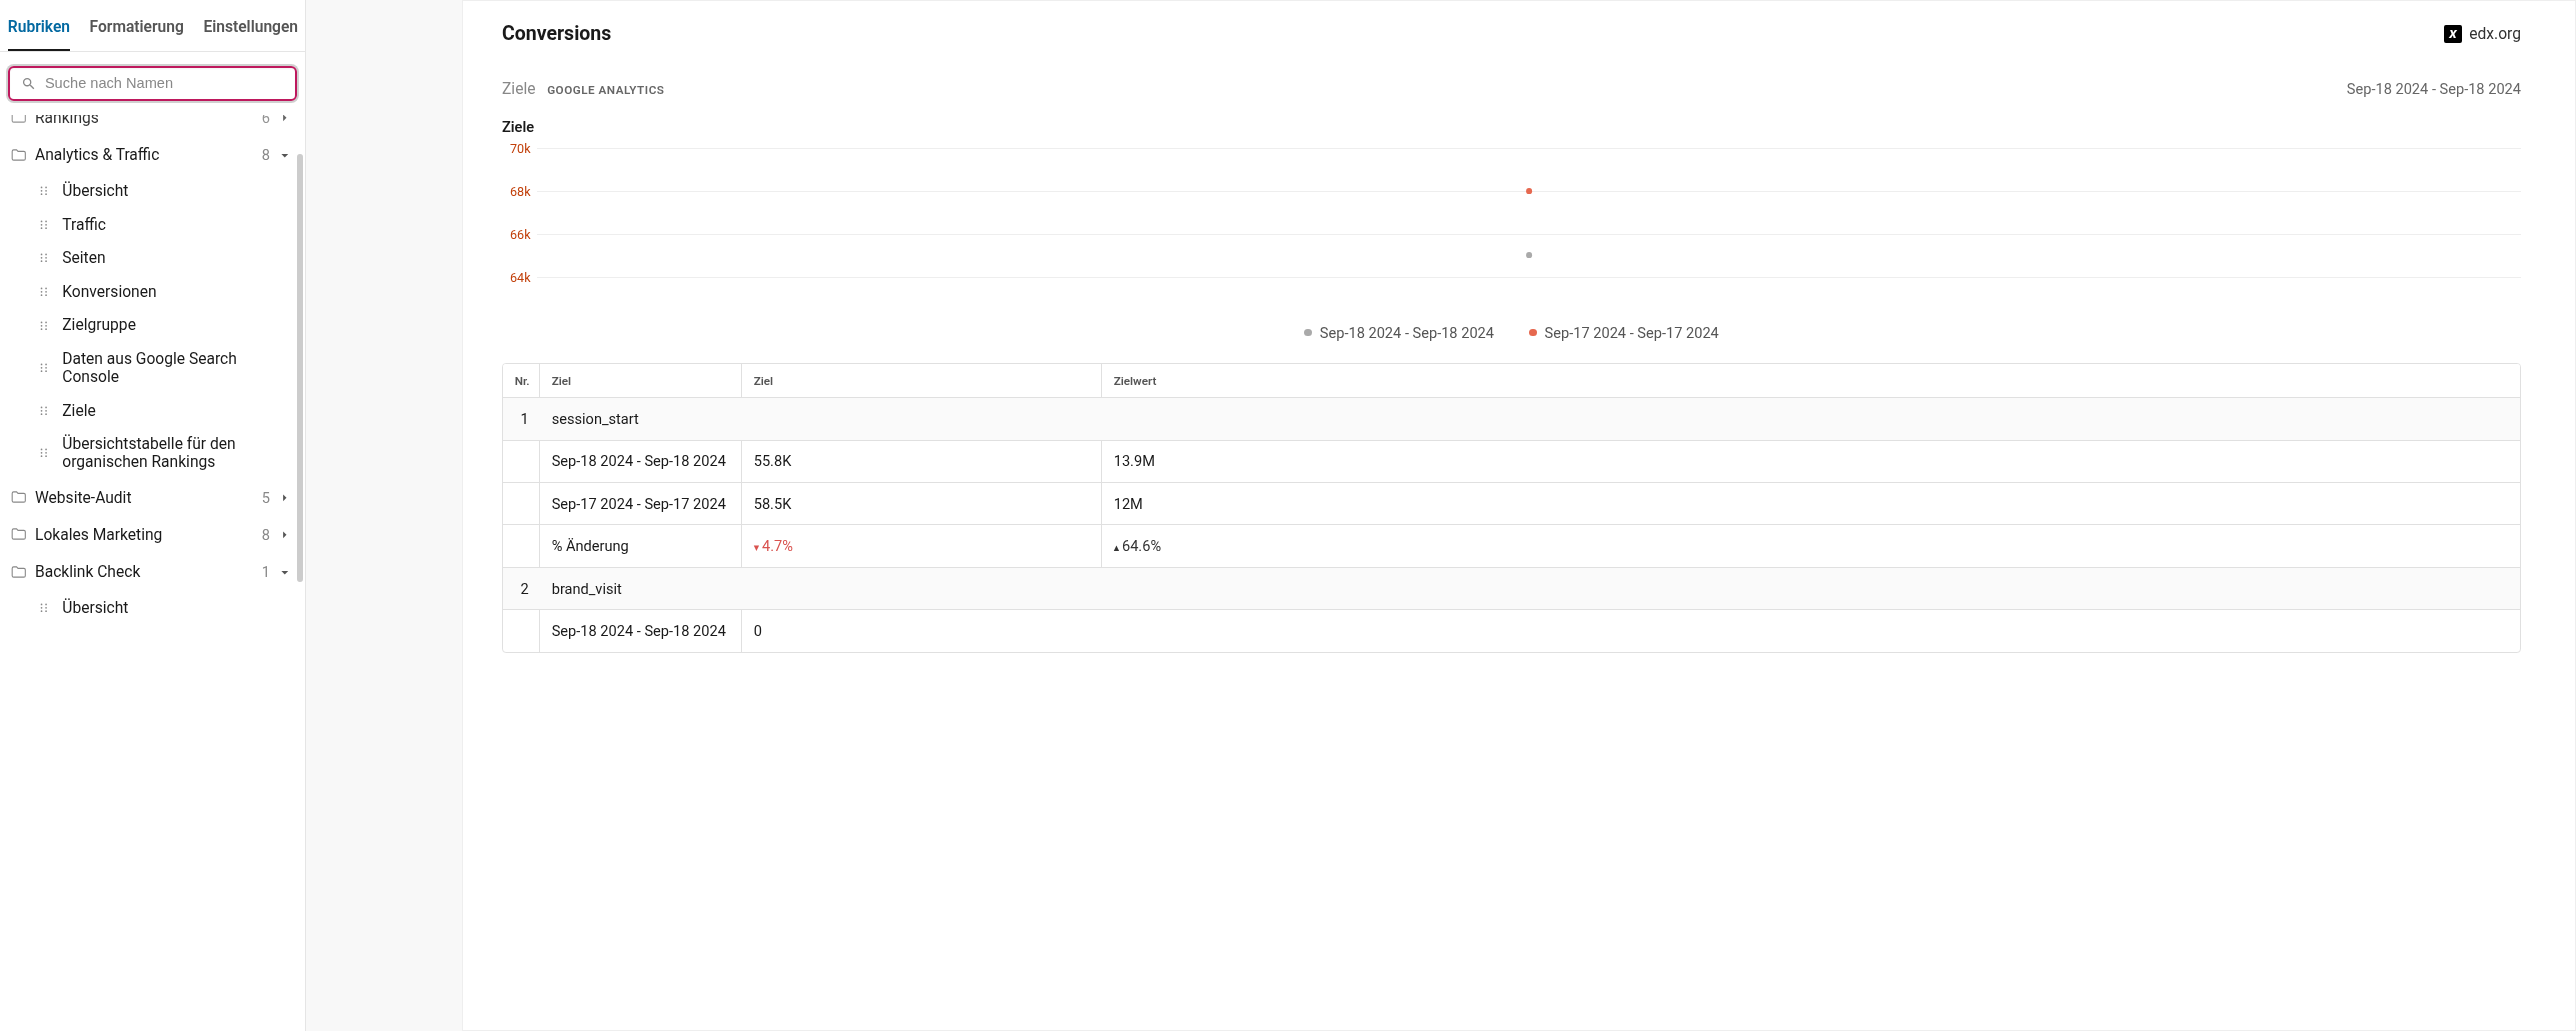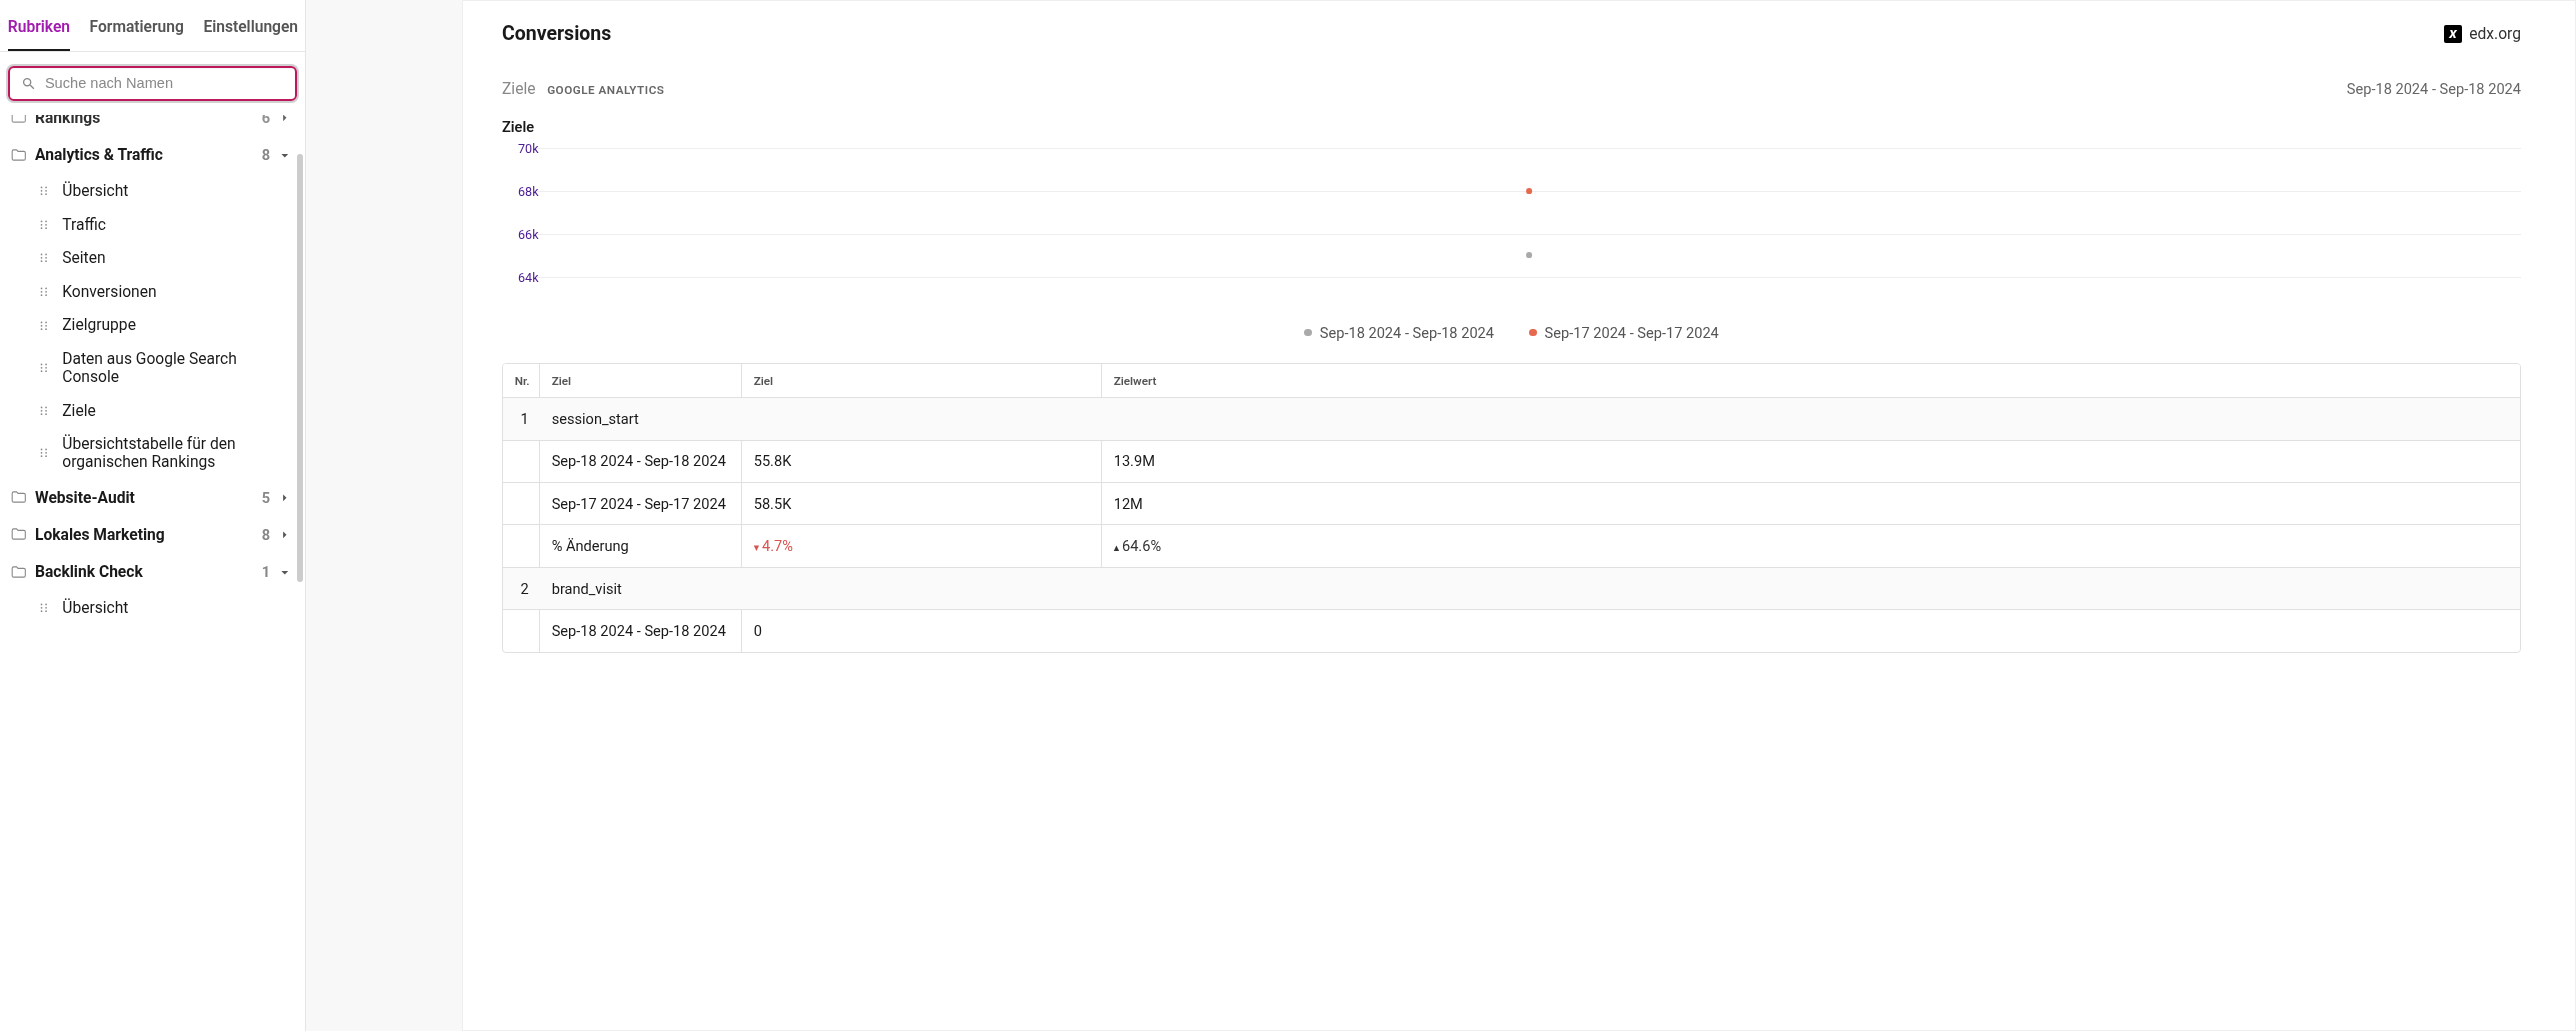--- a/index.html
+++ b/index.html
@@ -2,30 +2,30 @@
 <html><head>
 <meta charset="utf-8">
 <style>
 * { margin: 0; padding: 0; box-sizing: border-box; }
 body { font-family: -apple-system, BlinkMacSystemFont, "Segoe UI", Roboto, sans-serif; font-size: 13.6px; color: #1a1a1a; background: #fff; }
 
 
 .sidebar { position: fixed; left: 0; top: 0; width: 306px; height: 100%; background: #fff; border-right: 1px solid #e5e5e5; display: flex; flex-direction: column; }
 .tabs { display: flex; gap: 19.5px; padding: 17.5px 7.8px 0 7.8px; border-bottom: 1px solid #e5e5e5; }
 .tab { font-size: 15.6px; font-weight: 600; color: #555; cursor: pointer; padding-bottom: 13.6px; border-bottom: 2.9px solid transparent; }
-.tab.active { color: #a21caf; border-bottom-color: #1a1a1a; }
+.tab.active { color: #0369a1; border-bottom-color: #1a1a1a; }
 
 .search-wrap { padding: 13.6px 7.8px; }
 .search-box { display: flex; align-items: center; gap: 7.8px; border: 2px solid #be185d; border-radius: 5.8px; padding: 7.8px 11.7px; box-shadow: 0 1px 1.9px rgba(0,0,0,0.05) inset, 0 0 0 1.9px #d0d0d0; }
 .search-box svg { width: 15.6px; height: 15.6px; fill: #888; }
 .search-box input { border: none; outline: none; flex: 1; font-size: 14.6px; color: #666; background: transparent; }
 .search-box input::placeholder { color: #888; }
 
 .nav { flex: 1; overflow-y: auto; padding: 0 0 19.5px 0; }
-.nav-group { display: flex; align-items: center; padding: 9.7px 13.6px 9.7px 9.7px; cursor: pointer; gap: 7.8px; font-weight: bold; }
+.nav-group { display: flex; align-items: center; padding: 9.7px 13.6px 9.7px 9.7px; cursor: pointer; gap: 7.8px; }
 .nav-group .folder-ico { width: 17.5px; height: 17.5px; fill: none; stroke: #888; stroke-width: 1.5; }
 .nav-group-label { flex: 1; font-size: 15.6px; color: #1a1a1a; }
 .nav-group .count { color: #888; font-size: 14.6px; }
 .nav-group .chev { width: 13.6px; height: 13.6px; fill: #555; }
 .nav-item { display: flex; align-items: center; padding: 7.8px 15.6px 7.8px 37px; gap: 11.7px; cursor: pointer; font-size: 15.6px; color: #1a1a1a; }
 .nav-item svg { width: 13.6px; height: 13.6px; fill: #888; flex-shrink: 0; }
 .nav-item span { display: block; }
 .scrollbar-track { position: absolute; right: 0; top: 154px; bottom: 0; width: 9.7px; }
 .scrollbar-thumb { position: absolute; right: 1.9px; width: 5.8px; top: 0; height: 428px; background: #ccc; border-radius: 2.9px; }
 
@@ -45,21 +45,21 @@
 .sec-label { font-size: 15.6px; color: #888; }
 .sec-badge { font-size: 11.7px; letter-spacing: 0.5px; color: #666; font-weight: 600; }
 .sec-date { font-size: 14.6px; color: #666; }
 
 .chart-title { margin-top: 19.5px; font-size: 14.6px; font-weight: 600; }
 
 .chart-area {
   --ymax: 70000; --ymin: 63000; --span: 7000;
   margin-top: 11.7px; position: relative; height: 151px; padding-left: 35px;
 }
-.y-tick { position: absolute; left: 16px; font-size: 12.6px; color: #4c1d95; transform: translateY(-50%); }
+.y-tick { position: absolute; left: 8px; font-size: 12.6px; color: #c2410c; transform: translateY(-50%); }
 .plot { position: absolute; left: 35px; right: 0; top: 0; bottom: 0; }
 .grid-line { position: absolute; left: 0; right: 0; border-top: 1px solid #eee; }
 .dot { position: absolute; width: 5.8px; height: 5.8px; border-radius: 50%; transform: translate(-50%, -50%); }
 .dot.series-a { background: #aaa; }
 .dot.series-b { background: #e6684f; }
 
 .legend { margin-top: 25px; display: flex; justify-content: center; gap: 35px; font-size: 14.6px; color: #555; }
 .legend-item { display: flex; align-items: center; gap: 7.8px; }
 .legend-dot { width: 7.8px; height: 7.8px; border-radius: 50%; display: inline-block; }
 .legend-dot.a { background: #aaa; }

